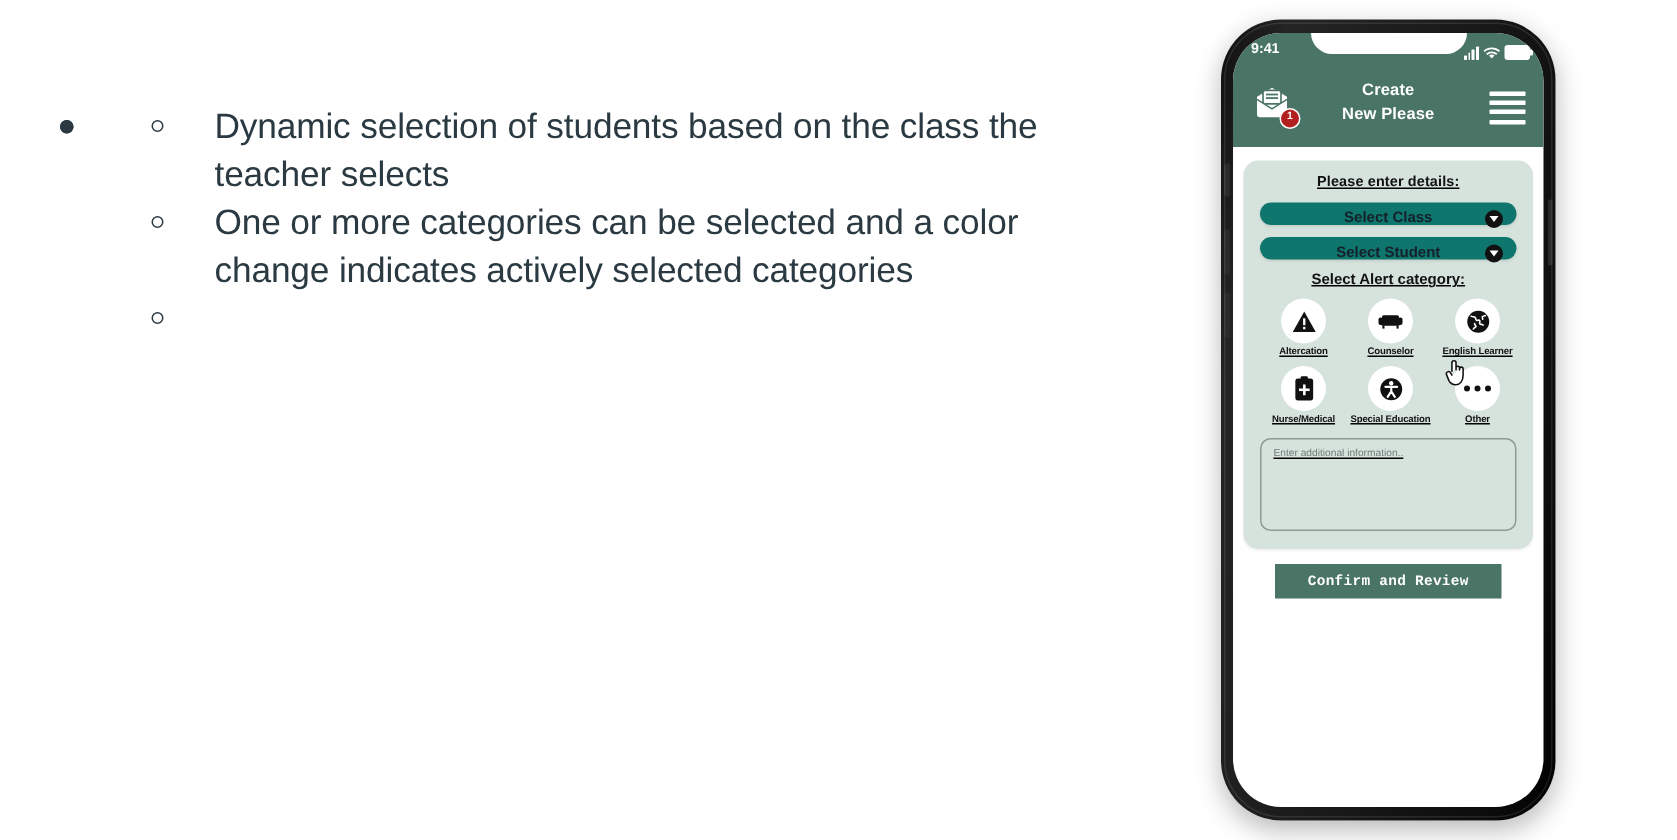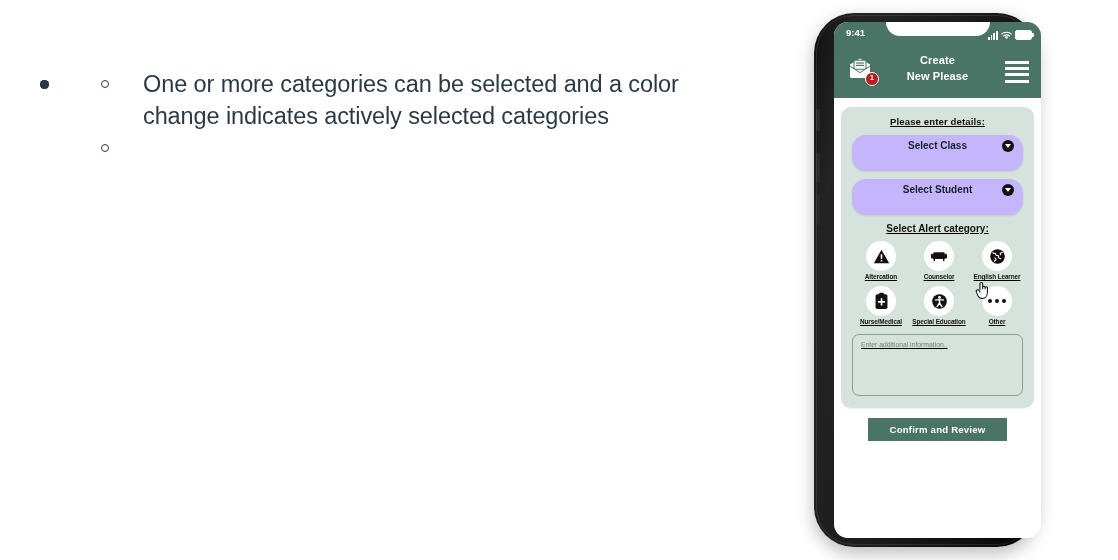--- a/index.html
+++ b/index.html
@@ -109,26 +109,26 @@
   .side-btn.right {
     left: auto;
     right: 2px;
     top: 120px;
     height: 44px;
     border-radius: 0 2px 2px 0;
   }
 
   .screen {
     position: absolute;
-    left: 26px;
+    left: 14px;
     top: 9px;
     width: 207px;
     height: 516px;
     background: #ffffff;
-    border-radius: 14px;
+    border-radius: 32px;
     overflow: hidden;
   }
 
   
   .statusbar {
     position: relative;
     height: 24px;
     background: var(--brand);
     color: #fff;
   }
@@ -242,23 +242,23 @@
   .panel-heading {
     text-align: center;
     font-size: 9.6px;
     font-weight: bold;
     color: #111;
     margin-bottom: 8px;
     letter-spacing: .1px;
   }
   .select-row {
     position: relative;
-    background: #c4b5fd;
+    background: #0f766e;
     border-radius: 14px;
-    height: 36px;
+    height: 15px;
     margin-bottom: 8px;
     box-shadow: 0 1px 2px rgba(0,0,0,.10);
   }
   .select-label {
     position: absolute;
     left: 0; right: 0; top: 0;
     line-height: 22px;
     text-align: center;
     font-size: 10px;
     font-weight: 600;
@@ -350,37 +350,41 @@
   }
   .confirm-btn {
     display: inline-block;
     background: var(--brand);
     color: #fff;
     font-size: 9.6px;
     font-weight: bold;
     padding: 6px 22px;
     border: none;
     letter-spacing: .2px;
-    font-family: Liberation Sans, sans-serif;
+    font-family: Liberation Mono, monospace;
     cursor: pointer;
   }
 </style>
 </head>
 <body>
 
 <div class="slide-text">
   <ul class="bullets">
 
     <li>
       <span class="b-dot"></span>
     </li>
 
     <li>
       <span class="b-dot"></span>
       <ul class="sub">
+        <li>
+          <span class="b-ring"></span>
+          <span>Dynamic selection of students based on the class the teacher selects</span>
+        </li>
         <li>
           <span class="b-ring"></span>
           <span>One or more categories can be selected and a color change indicates actively selected categories</span>
         </li>
         <li>
           <span class="b-ring"></span>
         </li>
       </ul>
     </li>
 

